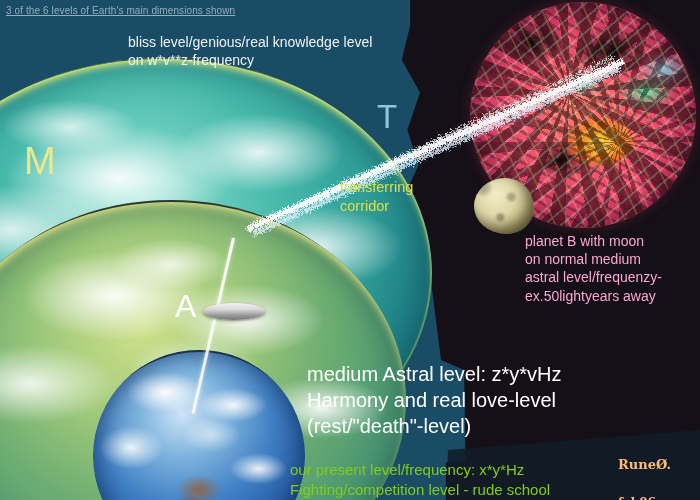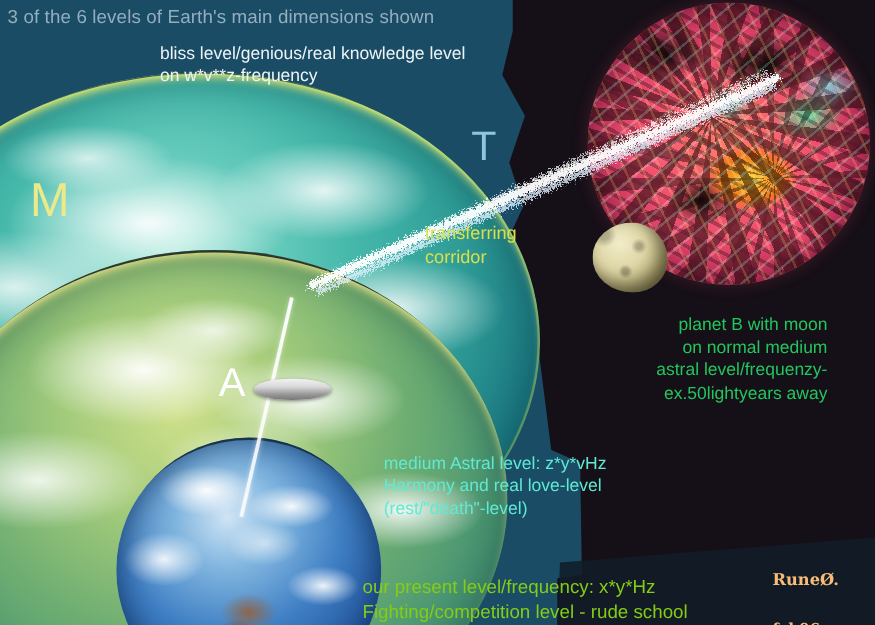--- a/index.html
+++ b/index.html
@@ -152,25 +152,25 @@
   }
   #craft{
     position:absolute;left:203px;top:303px;width:62px;height:17px;z-index:8;
     border-radius:50%;
     background:linear-gradient(to bottom,#f2f2f2 0%,#d8d8d8 38%,#9a9a9a 72%,#777 100%);
     box-shadow:0 1px 3px rgba(0,0,0,.45);
   }
 
   
   .txt{position:absolute;z-index:12;white-space:pre;line-height:1.30;}
-  #title{left:6px;top:4px;font-size:15px;color:#93aebd;letter-spacing:.1px;}
+  #title{left:6px;top:4px;font-size:10px;color:#93aebd;letter-spacing:.1px;text-decoration:underline;}
   #label-bliss{left:128px;top:33px;font-size:14px;color:#eef4f6;}
   #label-transfer{left:340px;top:178px;font-size:14.5px;color:#d9e04a;}
-  #label-planetb{left:525px;top:250px;font-size:14px;color:#22c55e;text-align:right;}
-  #label-astral{left:307px;top:361px;font-size:14px;color:#5eead4;}
+  #label-planetb{left:525px;top:232px;font-size:14px;color:#f9a8d4;}
+  #label-astral{left:307px;top:361px;font-size:20px;color:#ffffff;}
   #label-present{left:290px;top:460px;font-size:15px;color:#84cc16;}
 
   .glyph{position:absolute;z-index:12;font-weight:400;}
   #glyph-m{left:24px;top:140px;font-size:38px;color:#ece98a;}
   #glyph-t{left:377px;top:98px;font-size:33px;color:#8fc6de;}
   #glyph-a{left:175px;top:288px;font-size:32px;color:#ffffff;}
 
   #signature{
     position:absolute;left:618px;top:458px;z-index:12;
     font-family:"DejaVu Serif", serif;font-weight:700;

